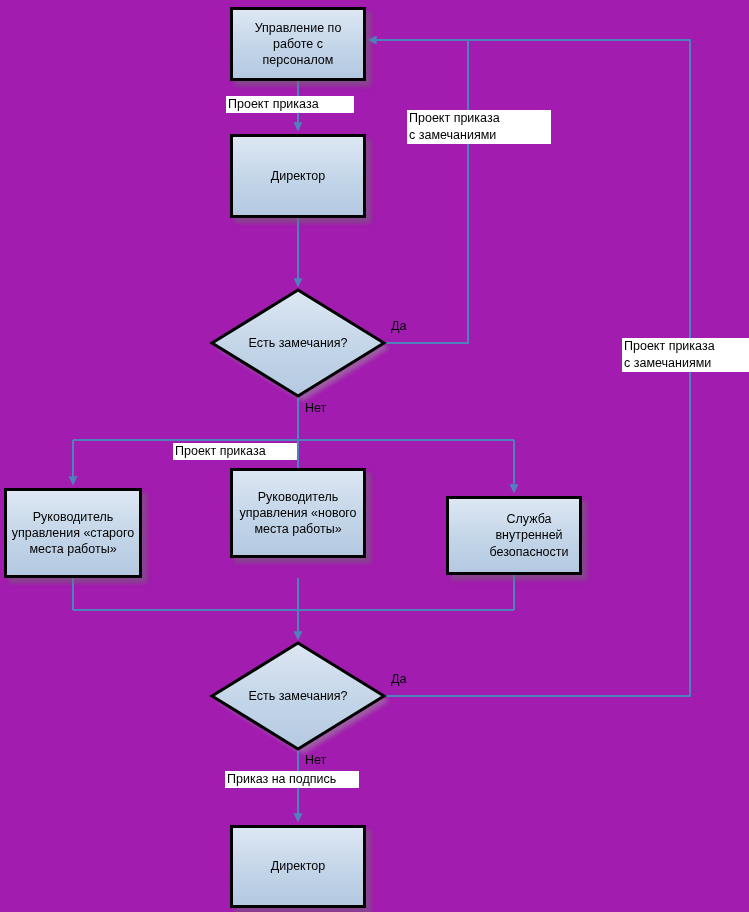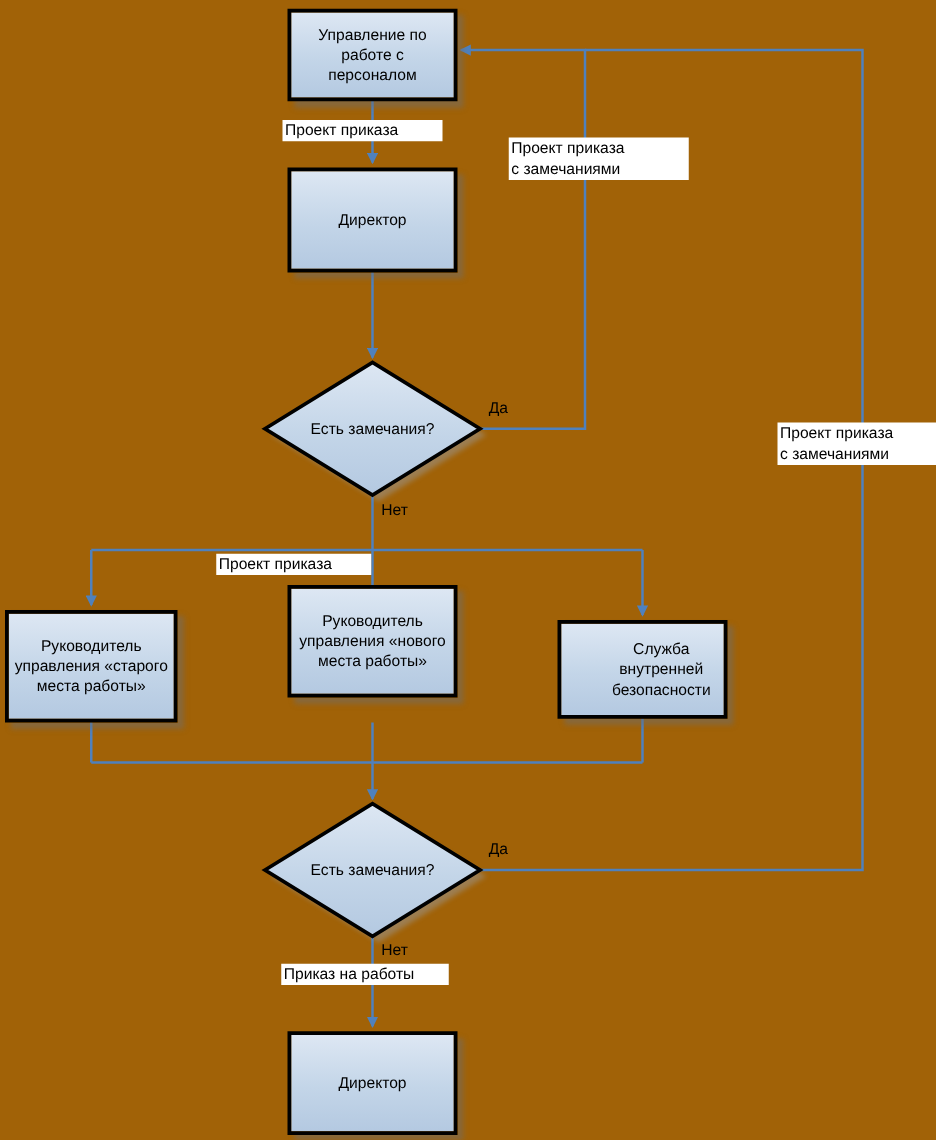--- a/index.html
+++ b/index.html
@@ -1,19 +1,19 @@
 <!DOCTYPE html>
 <html><head>
 <meta charset="utf-8">
 <style>
   html,body{margin:0;padding:0;background:#ffffff;}
   #canvas{
     position:relative;
     width:749px;height:912px;
-    background:#a16207;
+    background:#a21caf;
     font-family:"Liberation Sans", sans-serif;
     color:#000;
     overflow:hidden;
   }
   #wires{position:absolute;left:0;top:0;width:749px;height:912px;}
   .node{
     position:absolute;
     box-sizing:border-box;
     border:3px solid #000000;
     background:linear-gradient(180deg,#dde7f3 0%,#c3d5e8 55%,#b4c9e1 100%);
@@ -126,15 +126,15 @@
 
   <div class="edge-label masked" style="left:173px;top:443px;width:120px;">Проект приказа</div>
 
   <div class="edge-label plain" style="left:391px;top:671px;">Да</div>
 
   <div class="edge-label masked" style="left:622px;top:338px;width:140px;">Проект приказа
 с замечаниями</div>
 
   <div class="edge-label plain" style="left:305px;top:752px;">Нет</div>
 
-  <div class="edge-label masked" style="left:225px;top:771px;width:130px;">Приказ на работы</div>
+  <div class="edge-label masked" style="left:225px;top:771px;width:130px;">Приказ на подпись</div>
 
 </div>
 
 </body></html>

